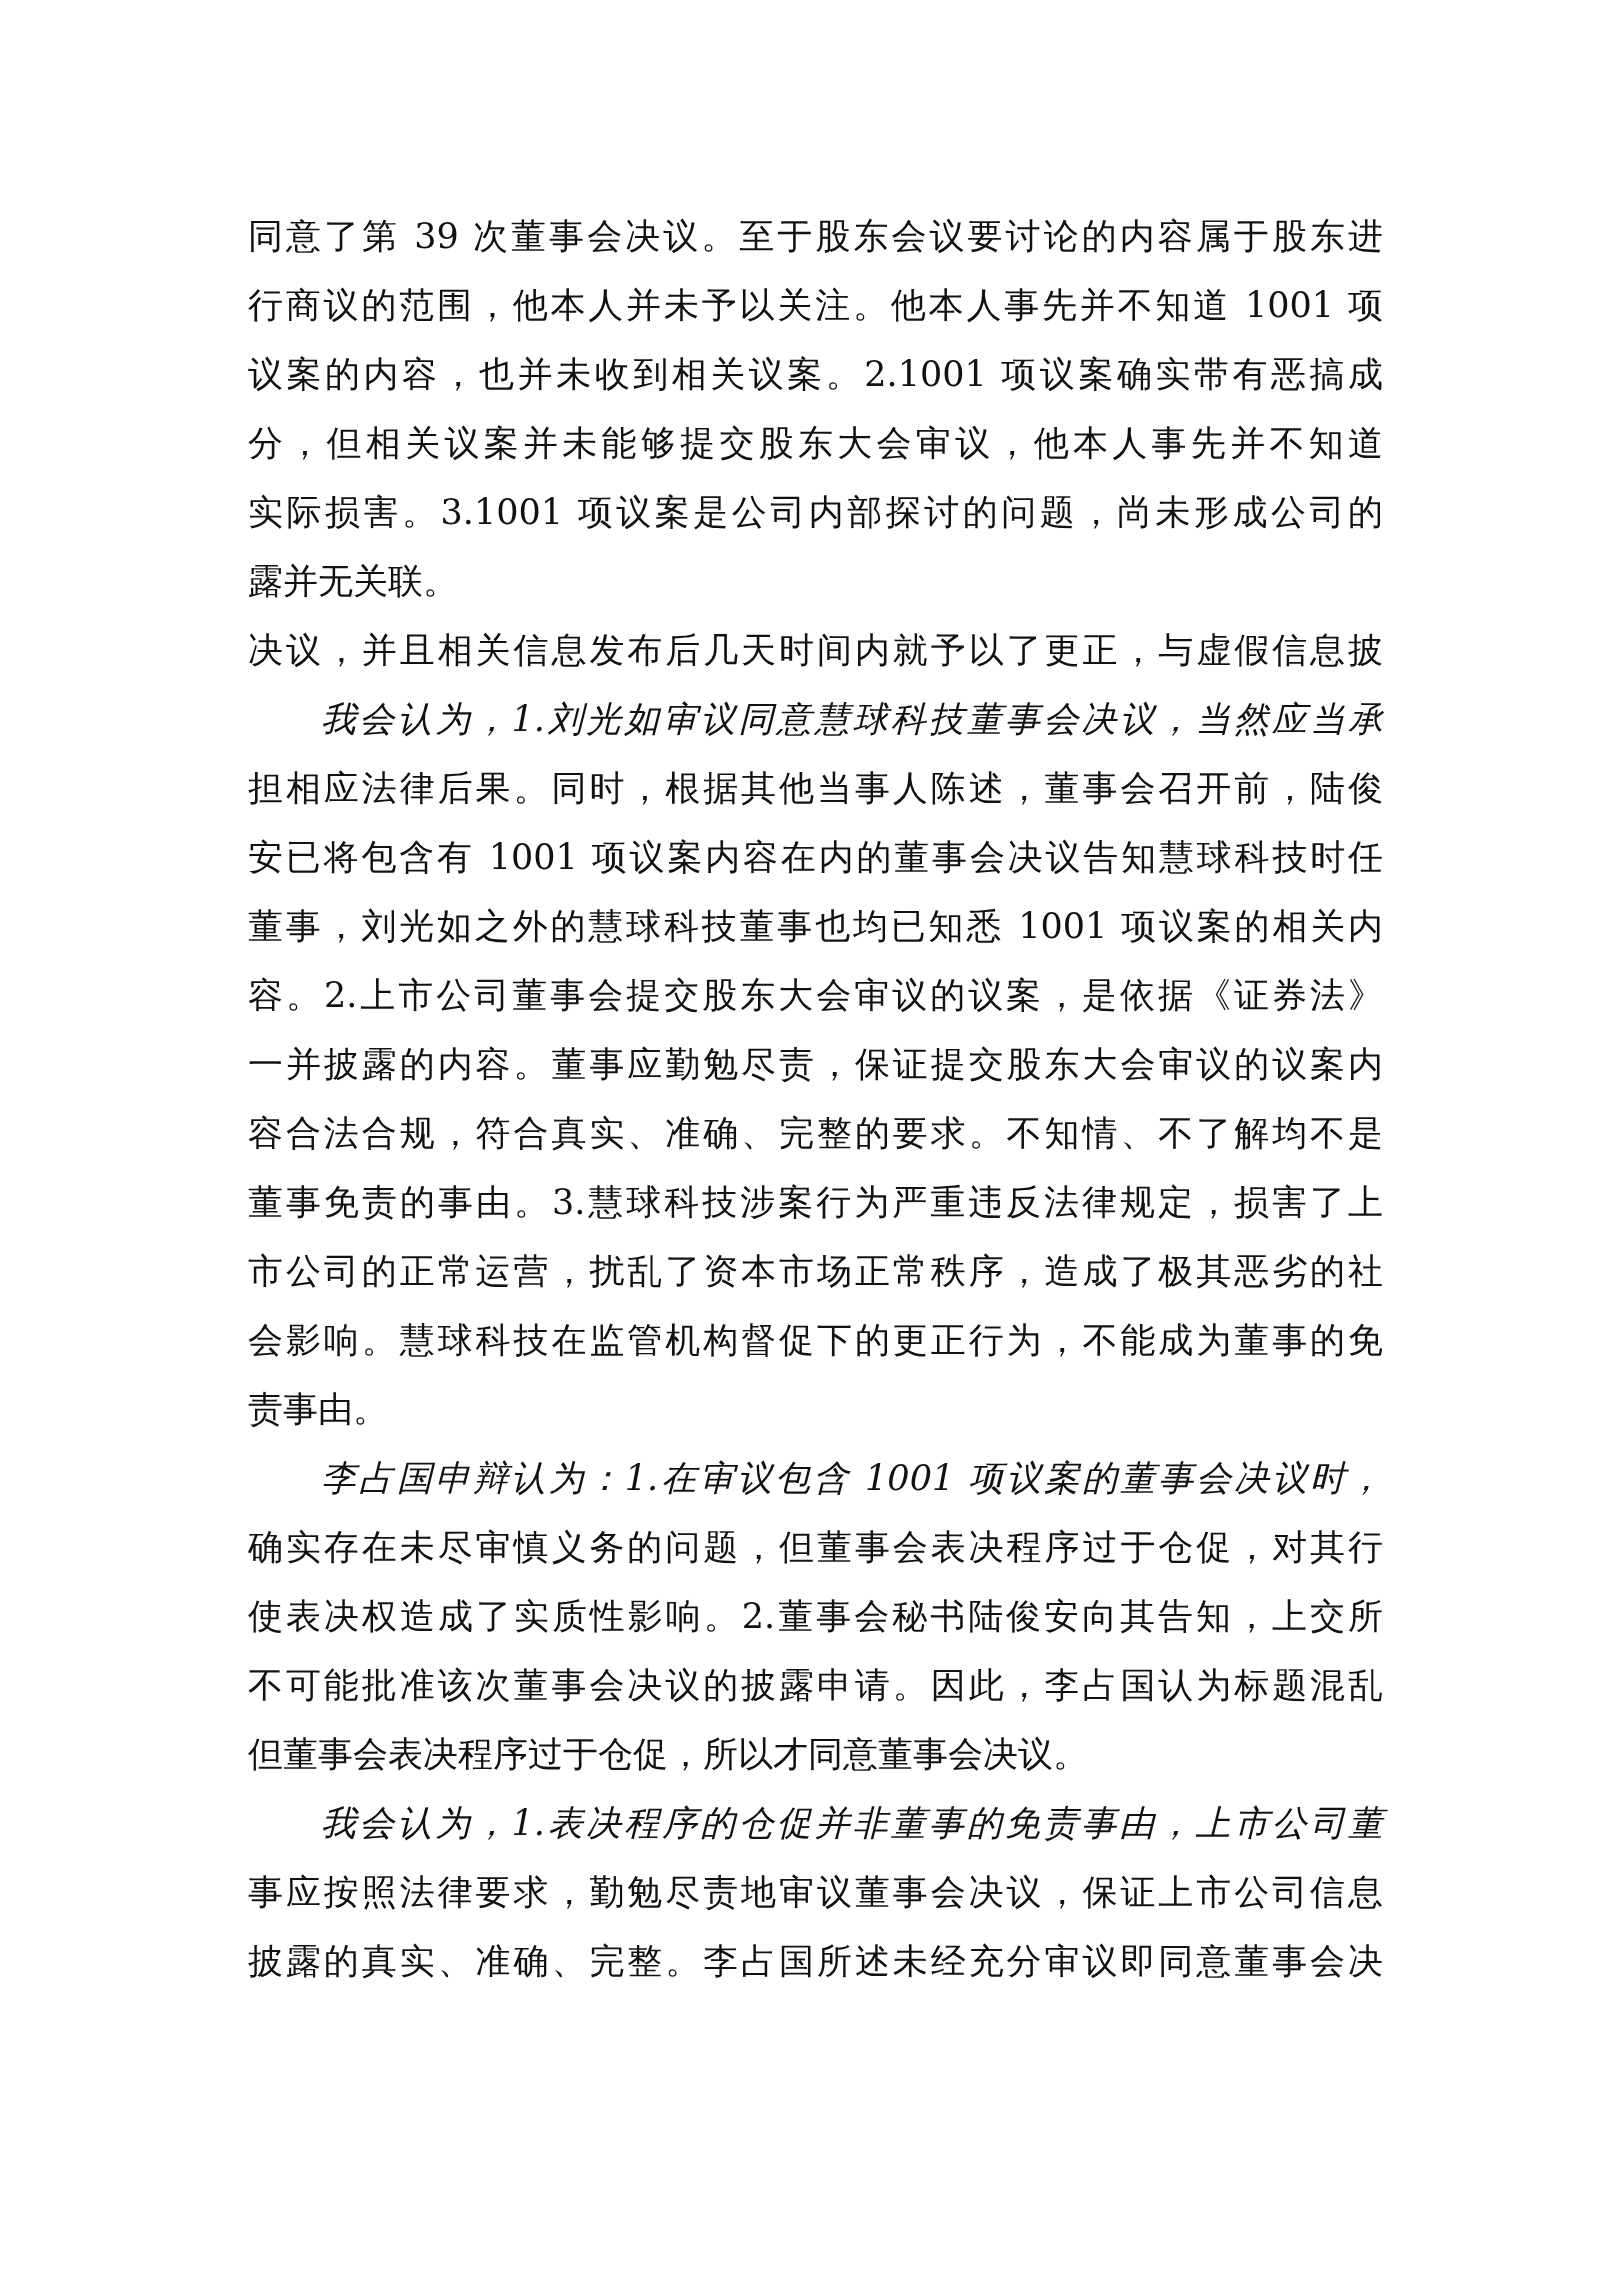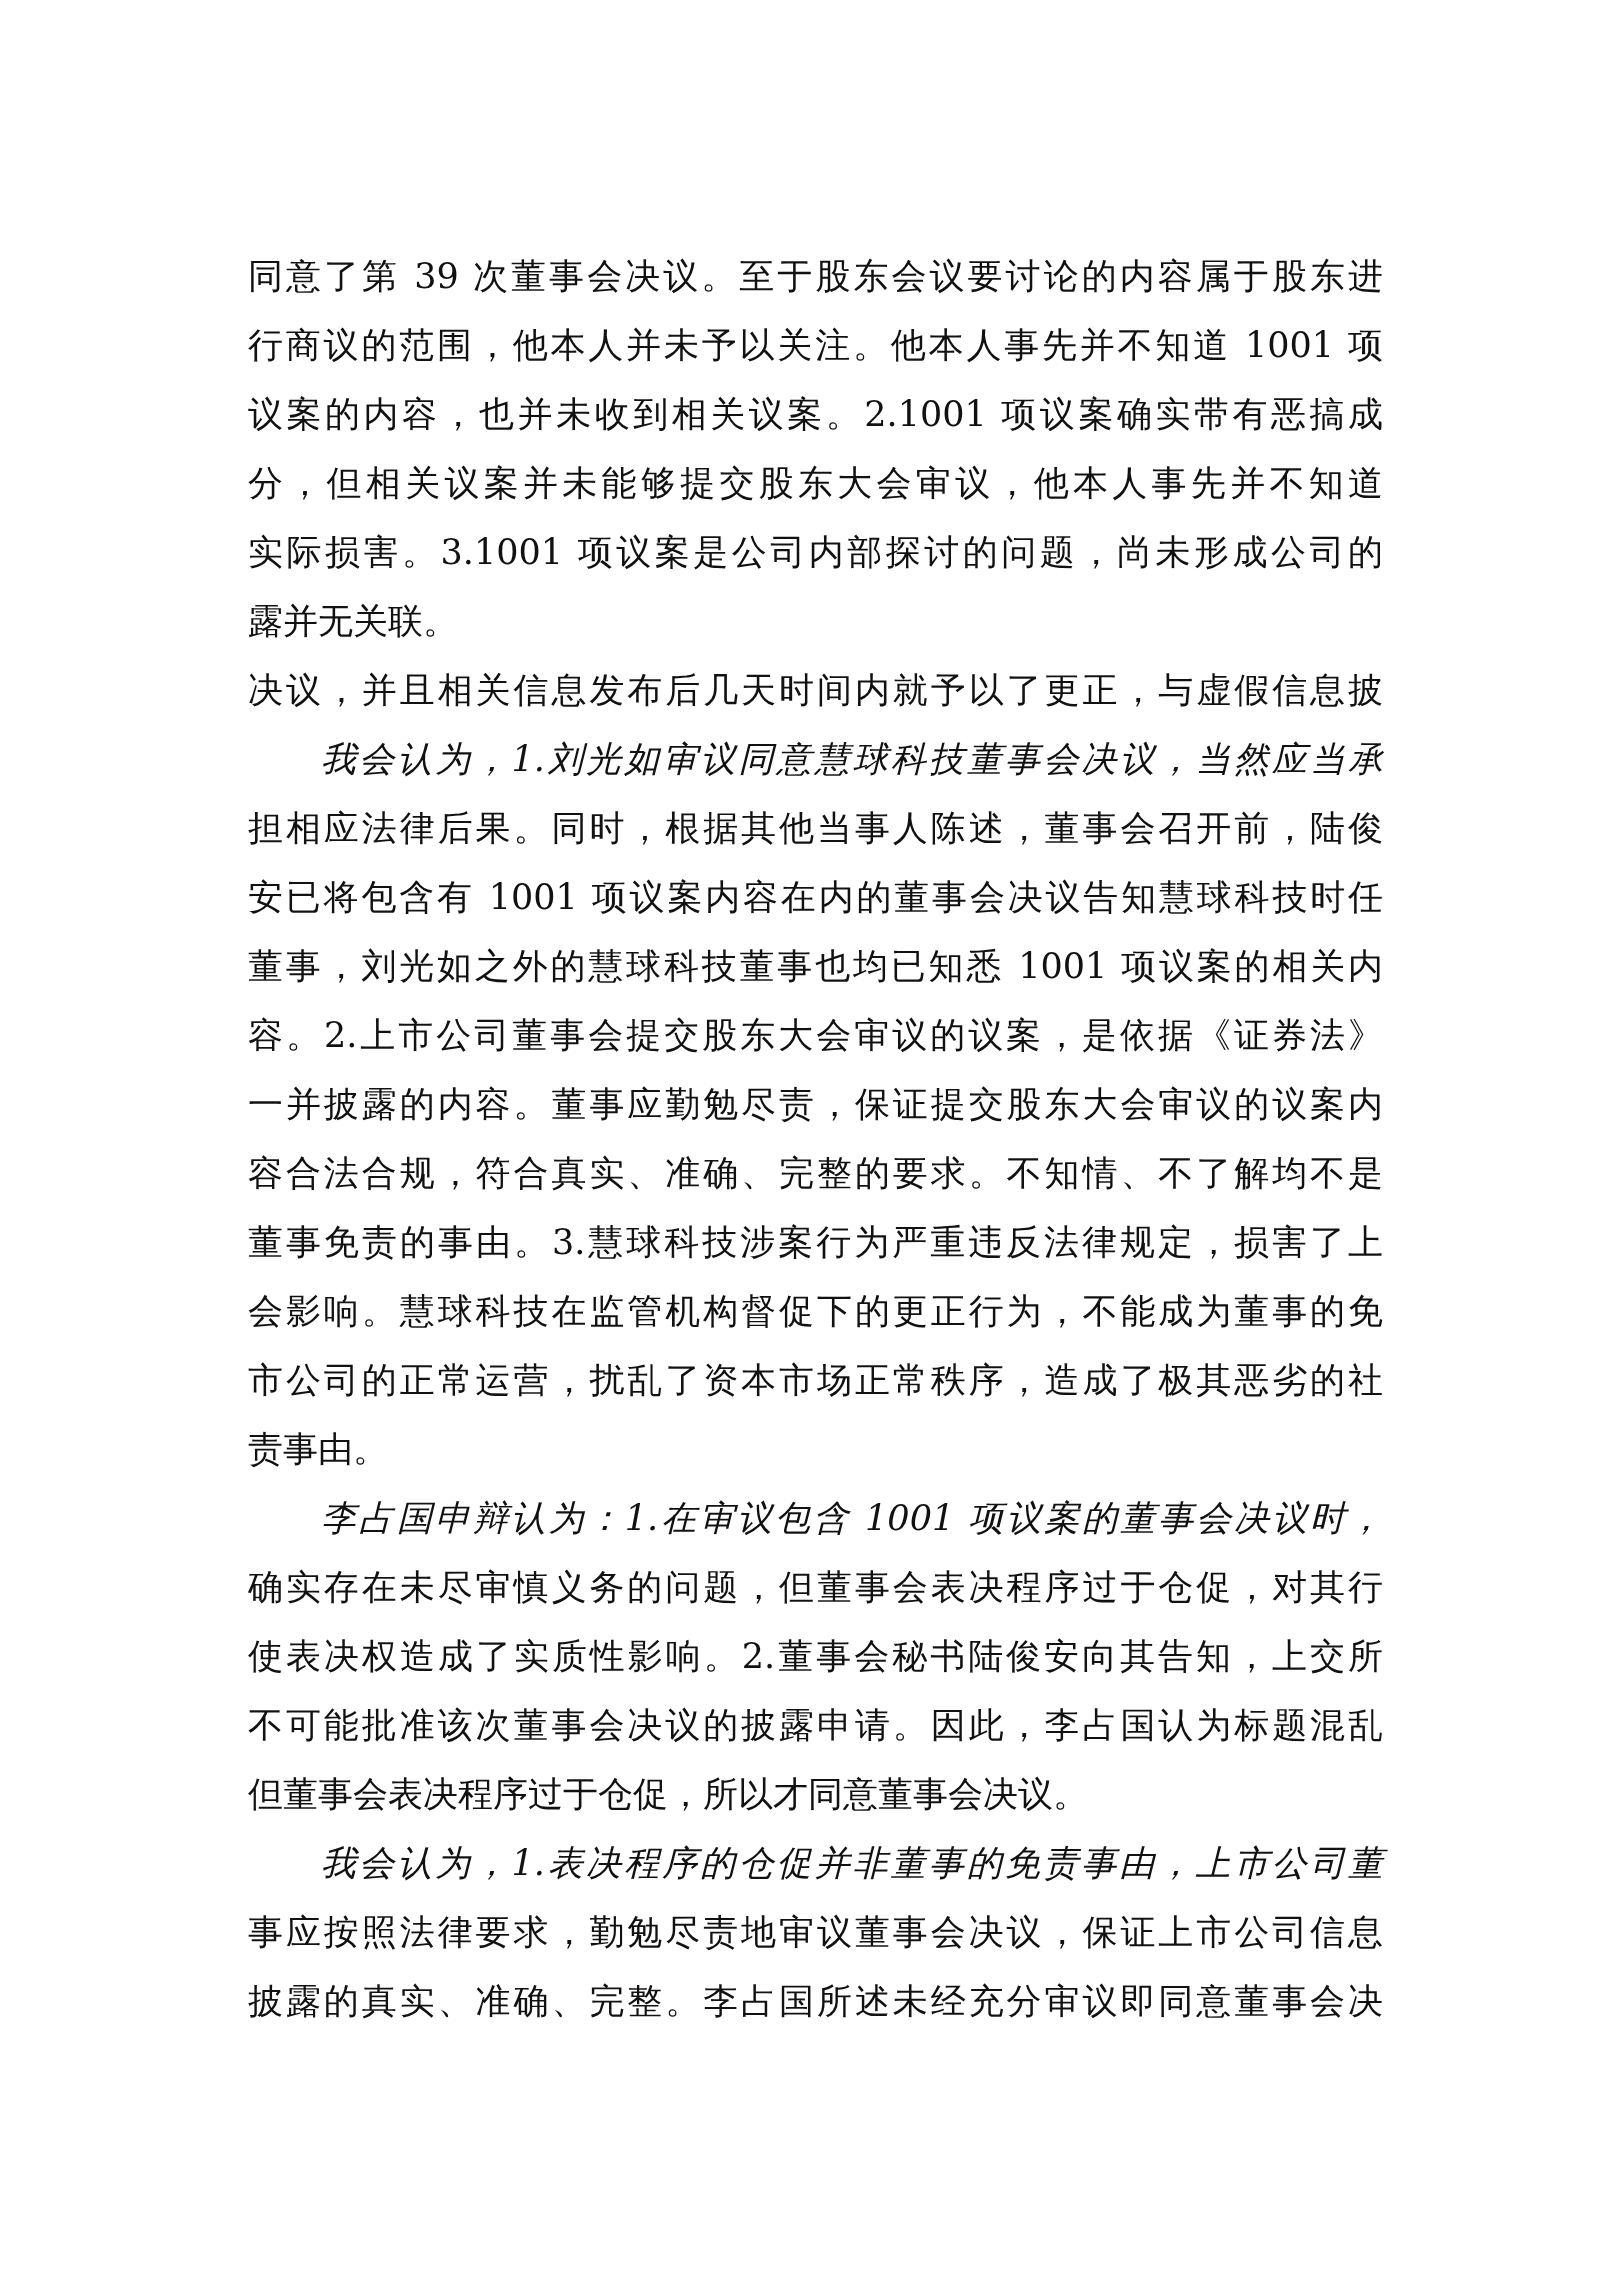--- a/index.html
+++ b/index.html
@@ -13,21 +13,20 @@
     position: relative;
     overflow: hidden;
   }
   .page {
     position: absolute;
     left: 0;
     top: 0;
     width: 1623px;
     height: 1742px;
     background: #ffffff;
-    margin-top: 40px;
   }
   .text-body {
     position: absolute;
     left: 248px;
     top: 209px;
     width: 1135px;
   }
   .line {
     display: block;
     height: 69px;
@@ -67,22 +66,22 @@
 
     <div class="paragraph">
       <span class="line indent">我会认为，1.刘光如审议同意慧球科技董事会决议，当然应当承</span>
       <span class="line">担相应法律后果。同时，根据其他当事人陈述，董事会召开前，陆俊</span>
       <span class="line">安已将包含有 1001 项议案内容在内的董事会决议告知慧球科技时任</span>
       <span class="line">董事，刘光如之外的慧球科技董事也均已知悉 1001 项议案的相关内</span>
       <span class="line">容。2.上市公司董事会提交股东大会审议的议案，是依据《证券法》</span>
       <span class="line">一并披露的内容。董事应勤勉尽责，保证提交股东大会审议的议案内</span>
       <span class="line">容合法合规，符合真实、准确、完整的要求。不知情、不了解均不是</span>
       <span class="line">董事免责的事由。3.慧球科技涉案行为严重违反法律规定，损害了上</span>
+      <span class="line">市公司的正常运营，扰乱了资本市场正常秩序，造成了极其恶劣的社</span>
       <span class="line">会影响。慧球科技在监管机构督促下的更正行为，不能成为董事的免</span>
-      <span class="line">市公司的正常运营，扰乱了资本市场正常秩序，造成了极其恶劣的社</span>
       <span class="line last">责事由。</span>
     </div>
 
     <div class="paragraph">
       <span class="line indent">李占国申辩认为：1.在审议包含 1001 项议案的董事会决议时，</span>
       <span class="line">确实存在未尽审慎义务的问题，但董事会表决程序过于仓促，对其行</span>
       <span class="line">使表决权造成了实质性影响。2.董事会秘书陆俊安向其告知，上交所</span>
       <span class="line">不可能批准该次董事会决议的披露申请。因此，李占国认为标题混乱</span>
       <span class="line last">但董事会表决程序过于仓促，所以才同意董事会决议。</span>
     </div>

